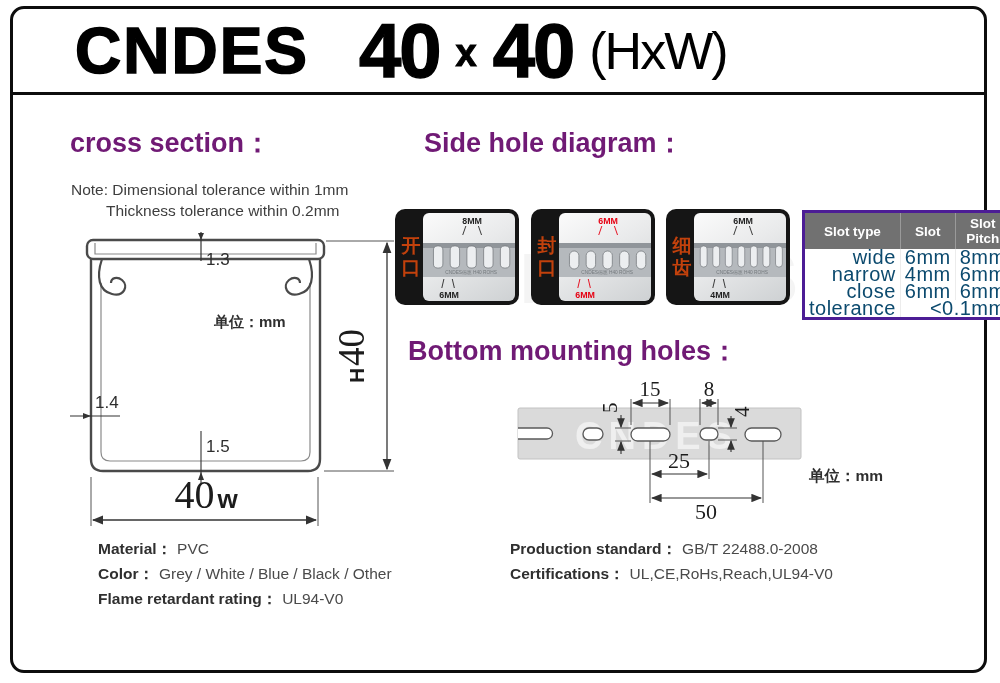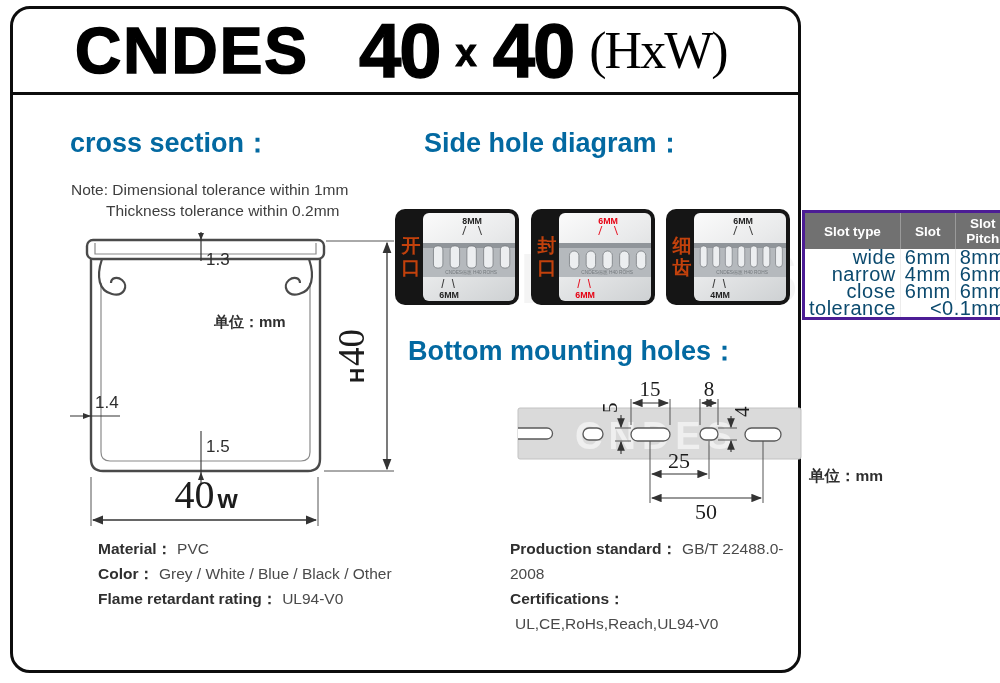--- a/index.html
+++ b/index.html
@@ -2,37 +2,37 @@
 <html><head>
 <meta charset="utf-8">
 <style>
   html,body { margin:0; padding:0; }
   body {
     width:1000px; height:683px; position:relative; background:#fff;
     font-family:"Liberation Sans","DejaVu Sans",sans-serif; color:#222;
     overflow:hidden;
   }
   .page {
-    position:absolute; left:10px; top:6px; width:791px; height:667px;
-    border:3px solid #0d0d0d; border-radius:20px; background:#fff; box-sizing:border-box;
+    position:absolute; left:10px; top:6px; width:977px; height:667px;
+    border:3px solid #0d0d0d; border-radius:14px; background:#fff; box-sizing:border-box;
   }
   .hdr {
     position:absolute; left:0; top:0; width:100%; height:86px;
     border-bottom:3px solid #0d0d0d; box-sizing:border-box;
     display:flex; align-items:center; white-space:nowrap;
   }
   .brand {
     margin-left:62px; font-size:64px; font-weight:900; color:#000;
     letter-spacing:2px; -webkit-text-stroke:1.6px #000;
   }
   .sizegrp { display:flex; align-items:center; margin-left:50px; color:#000; }
   .num { font-size:76px; font-weight:800; letter-spacing:-2px; -webkit-text-stroke:1.4px #000; }
   .xx  { font-size:38px; font-weight:800; margin:6px 16px 0 16px; -webkit-text-stroke:1px #000; }
-  .sfx { font-size:52px; font-weight:400; margin-left:16px; letter-spacing:-2px;font-family:Liberation Serif, serif; }
-  .sec-title { position:absolute; font-size:27px; font-weight:700; color:#0369a1; }
+  .sfx { font-size:52px; font-weight:400; margin-left:16px; letter-spacing:-2px; }
+  .sec-title { position:absolute; font-size:27px; font-weight:700; color:#701a75; }
   .note { position:absolute; left:58px; top:170px; font-size:15.5px; color:#3e3e3e; line-height:21px; }
   .note .l2 { padding-left:35px; }
   svg text { user-select:none; }
   .abs-svg { position:absolute; }
   .mid-watermark {
     position:absolute; left:428px; top:230px; font-size:70px; font-weight:800;
     color:rgba(0,0,0,0.045); letter-spacing:28px; z-index:0;
   }
   .frame {
     position:absolute; top:200px; width:124px; height:96px; background:#151515;

